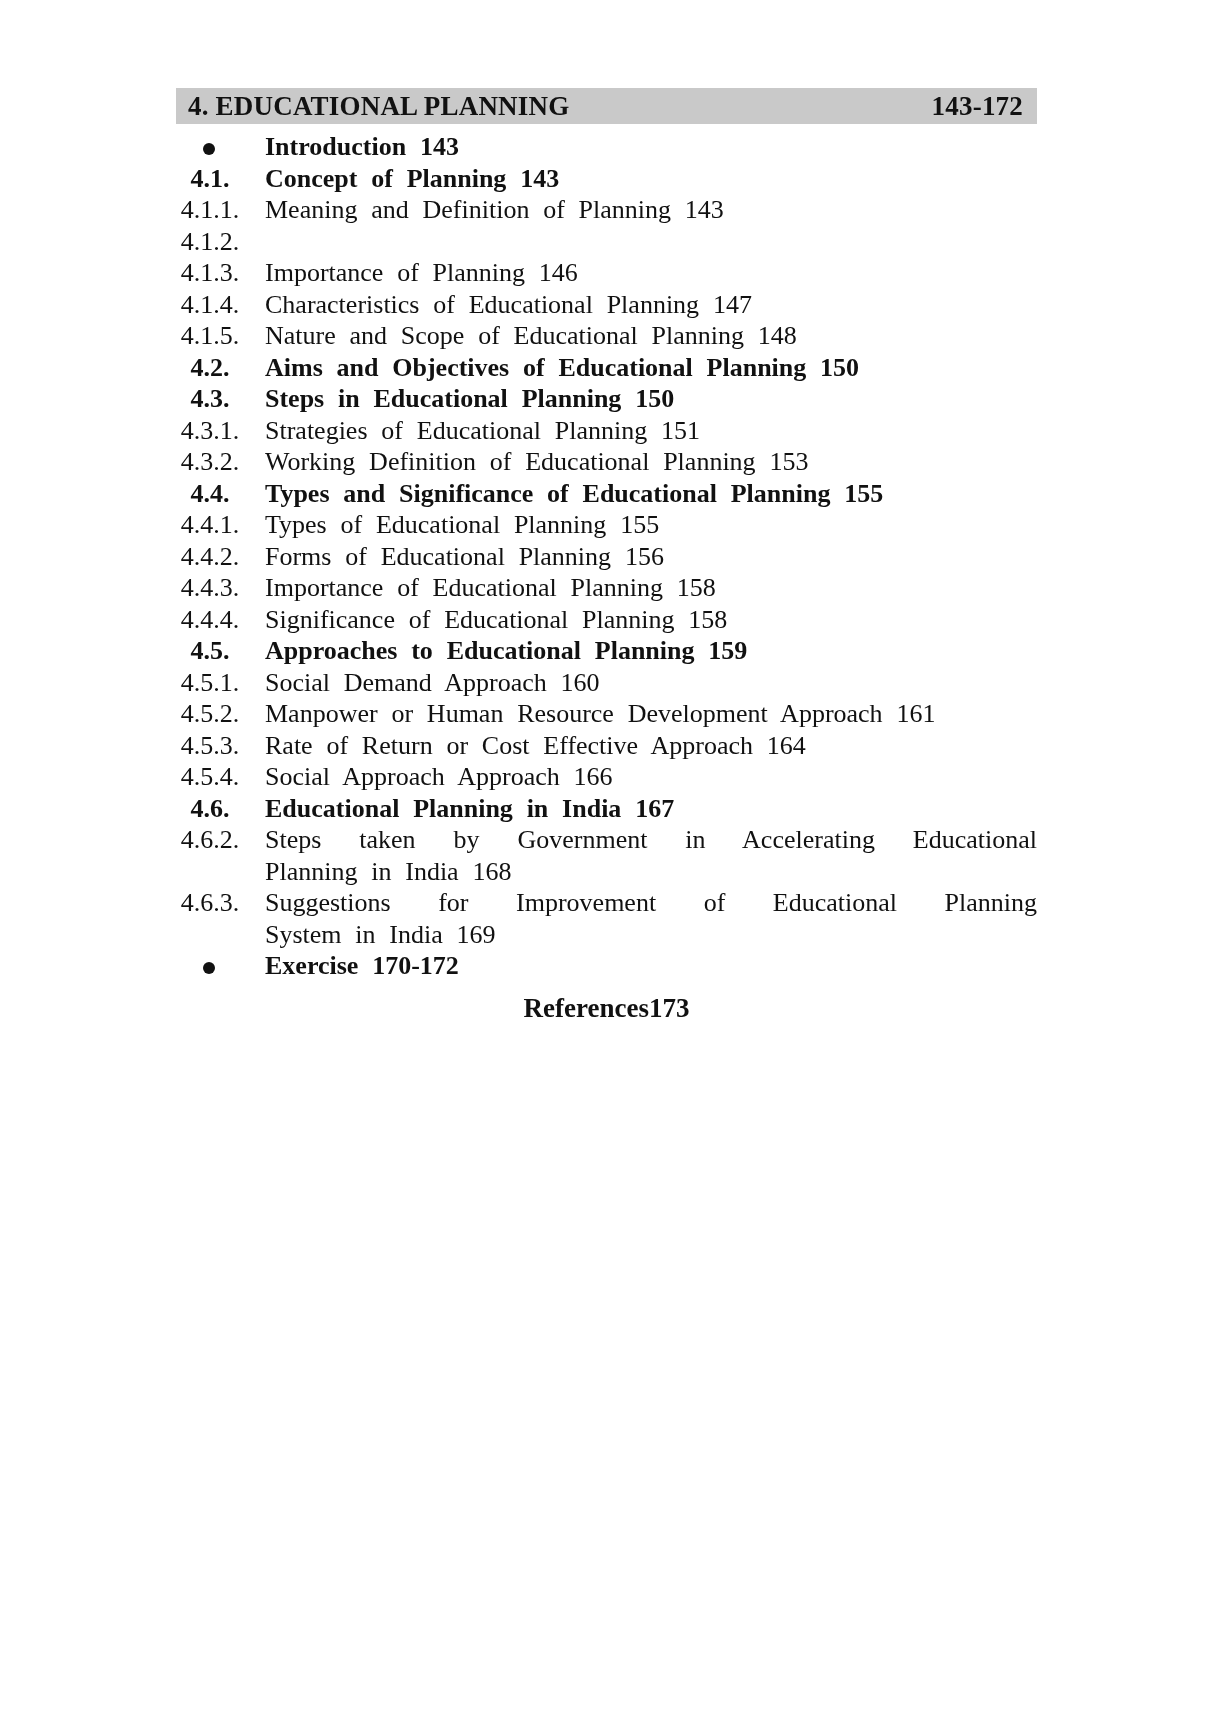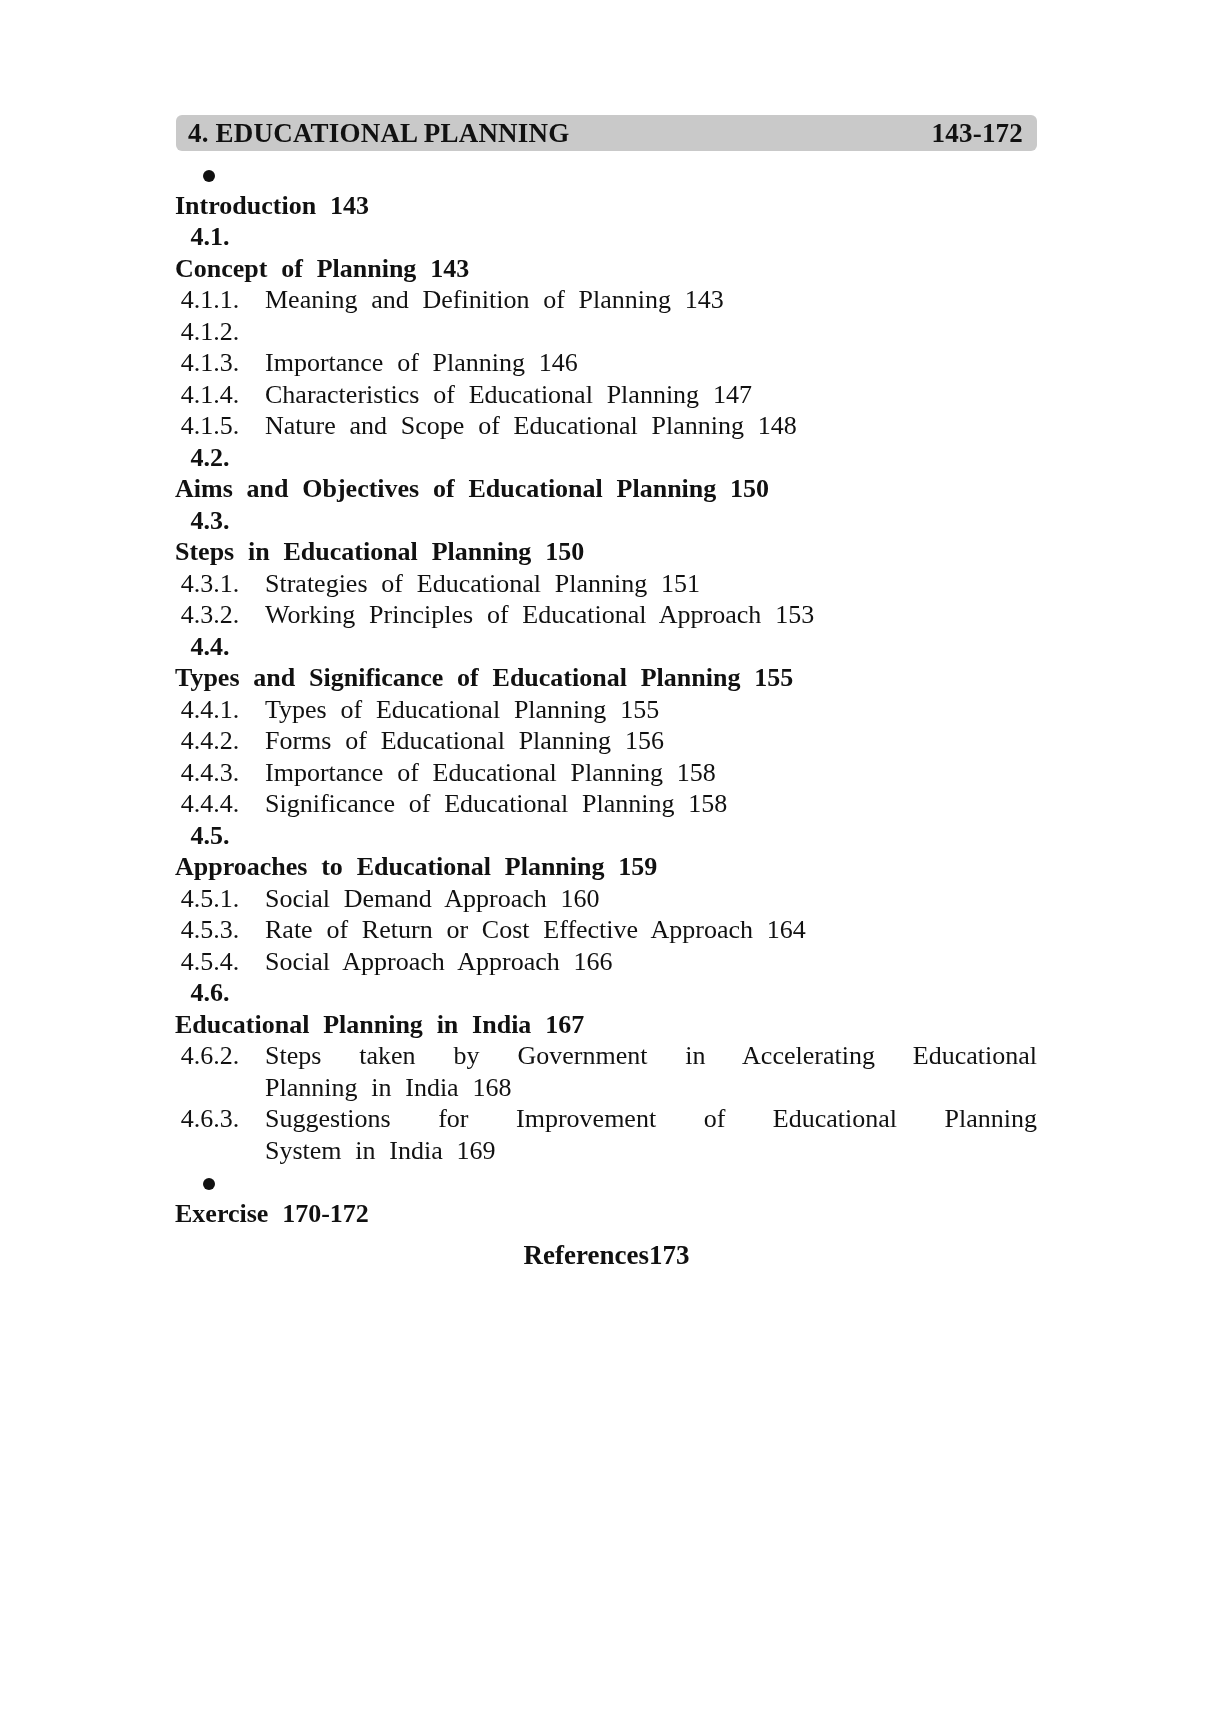--- a/index.html
+++ b/index.html
@@ -7,33 +7,32 @@
     position: relative;
     width: 1214px;
     height: 1722px;
     background: #ffffff;
     font-family: "Liberation Serif", "DejaVu Serif", serif;
     color: #111111;
     overflow: hidden;
   }
   .header-bar {
     margin-left: 176px;
-    margin-top: 115px;
+    margin-top: 88px;
     width: 861px;
     height: 36px;
     background: #c9c9c9;
     display: flex;
     align-items: center;
     justify-content: space-between;
     box-sizing: border-box;
     padding: 0 14px 0 12px;
     font-size: 27px;
     font-weight: 700;
     letter-spacing: 0.2px;
-    border-radius: 6px;
   }
   .toc {
     margin-left: 165px;
     width: 872px;
     margin-top: 7px;
     font-size: 26px;
   }
   .toc-row {
     display: flex;
     line-height: 31.5px;
@@ -46,21 +45,20 @@
   }
   .toc-row .content {
     flex: none;
     width: 772px;
     margin-left: 10px;
     word-spacing: 0.28em;
   }
   .toc-row.bold-row {
     font-weight: 700;
     margin-top: 0;
-    flex-direction: column;
   }
   .bullet-dot {
     display: inline-block;
     width: 12px;
     height: 12px;
     border-radius: 50%;
     background: #111111;
     margin-right: 3px;
     vertical-align: baseline;
   }
@@ -135,21 +133,21 @@
       <div class="content"><span>Steps in Educational Planning</span> <span>150</span></div>
     </div>
 
     <div class="toc-row">
       <span class="label">4.3.1.</span>
       <div class="content"><span>Strategies of Educational Planning</span> <span>151</span></div>
     </div>
 
     <div class="toc-row">
       <span class="label">4.3.2.</span>
-      <div class="content"><span>Working Principles of Educational Approach</span> <span>153</span></div>
+      <div class="content"><span>Working Definition of Educational Planning</span> <span>153</span></div>
     </div>
 
     <div class="toc-row bold-row">
       <span class="label">4.4.</span>
       <div class="content"><span>Types and Significance of Educational Planning</span> <span>155</span></div>
     </div>
 
     <div class="toc-row">
       <span class="label">4.4.1.</span>
       <div class="content"><span>Types of Educational Planning</span> <span>155</span></div>
@@ -173,20 +171,24 @@
     <div class="toc-row bold-row">
       <span class="label">4.5.</span>
       <div class="content"><span>Approaches to Educational Planning</span> <span>159</span></div>
     </div>
 
     <div class="toc-row">
       <span class="label">4.5.1.</span>
       <div class="content"><span>Social Demand Approach</span> <span>160</span></div>
     </div>
 
+    <div class="toc-row">
+      <span class="label">4.5.2.</span>
+      <div class="content"><span>Manpower or Human Resource Development Approach</span> <span>161</span></div>
+    </div>
 
     <div class="toc-row">
       <span class="label">4.5.3.</span>
       <div class="content"><span>Rate of Return or Cost Effective Approach</span> <span>164</span></div>
     </div>
 
     <div class="toc-row">
       <span class="label">4.5.4.</span>
       <div class="content"><span>Social Approach Approach</span> <span>166</span></div>
     </div>

